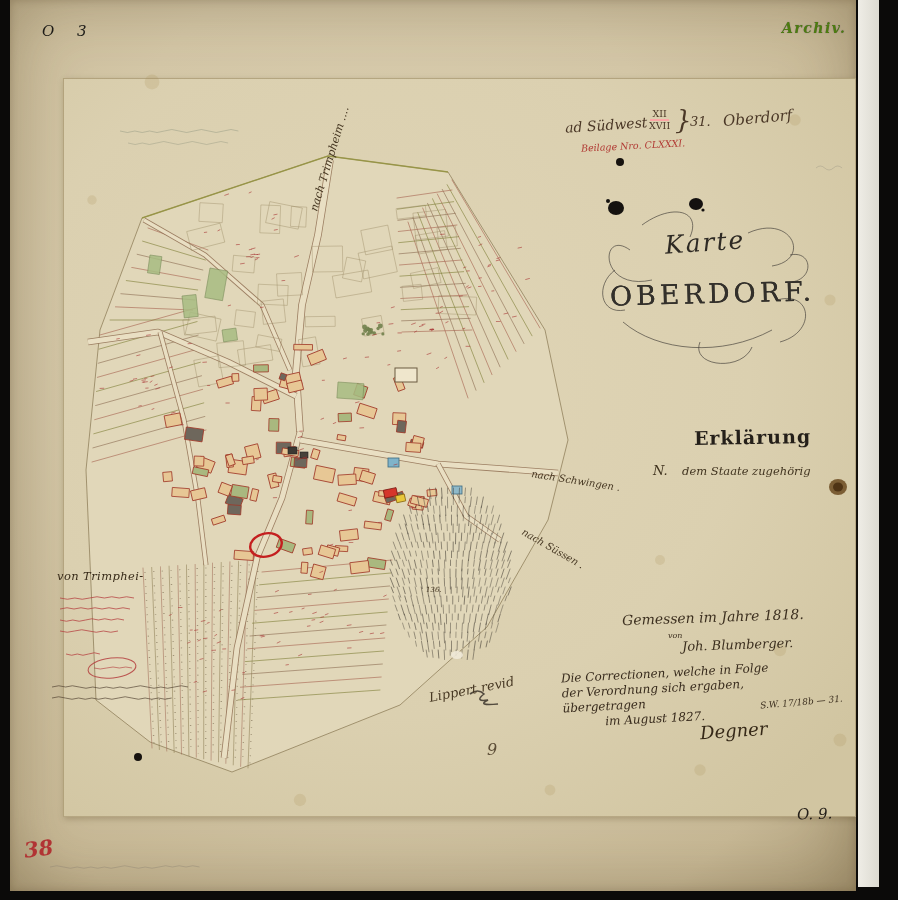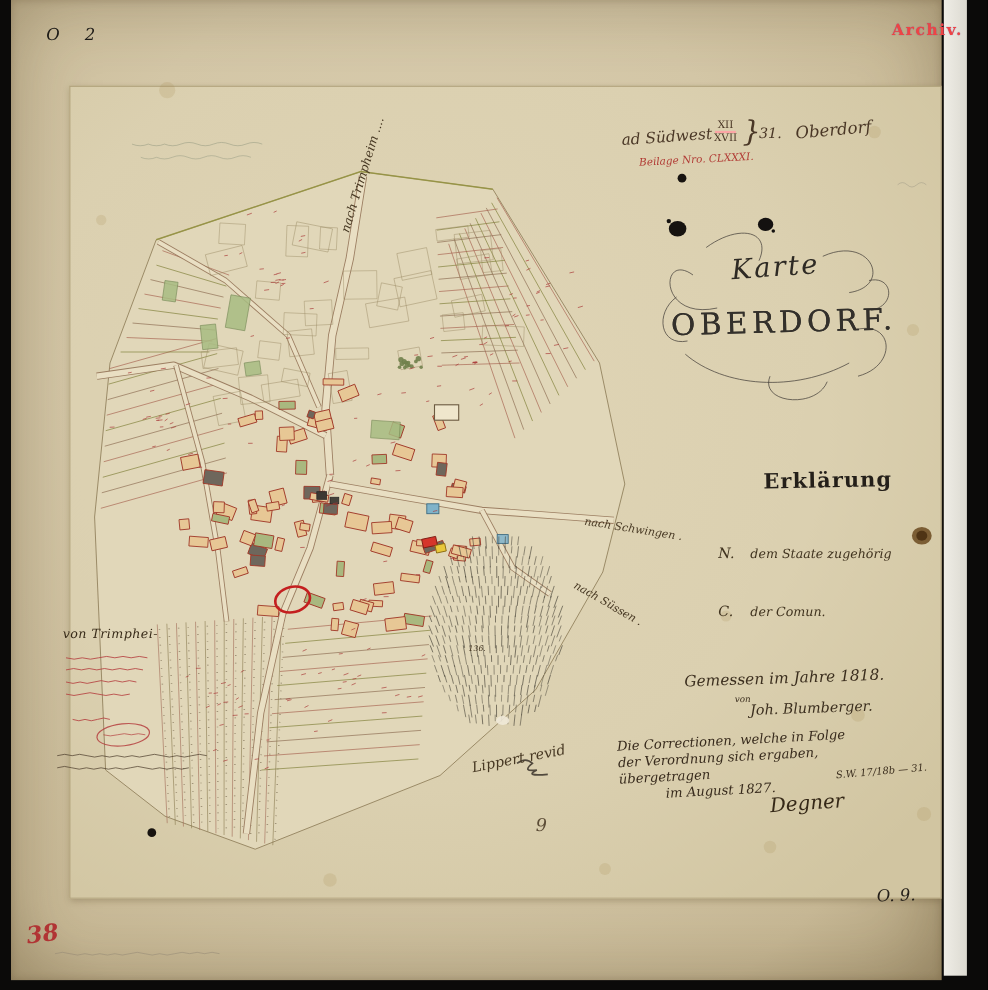--- a/index.html
+++ b/index.html
@@ -11,37 +11,37 @@
   .white-strip{position:absolute;left:858px;top:0;width:21px;height:887px;
          background:linear-gradient(90deg,#efede6,#dcdad1);}
   .sheet{position:absolute;left:63px;top:78px;width:791px;height:737px;
          background:radial-gradient(ellipse at 40% 40%,#e0d5b6 0%,#dbd0b0 55%,#d1c5a1 90%);
          border:1px solid rgba(125,104,64,.38);box-shadow:1px 2px 6px rgba(80,60,30,.28);}
   svg.overlay{position:absolute;left:0;top:0;}
   .t{position:absolute;white-space:nowrap;}
   .ink{color:#4a3726;}
   .script{font-style:italic;}
   .corner-tl{left:42px;top:22px;font-size:15px;font-style:italic;letter-spacing:9px;color:#1d1b17;}
-  .archiv{left:811px;top:20px;font-size:14px;font-weight:bold;color:#ef4444;letter-spacing:1.5px;
-          text-shadow:0 0 1px rgba(85,40,143,.6);}
+  .archiv{left:782px;top:20px;font-size:14px;font-weight:bold;color:#4d7c0f;letter-spacing:1.5px;
+          text-shadow:0 0 1px rgba(85,40,143,.6);font-style:italic;}
   .hdr-prefix{left:565px;top:117px;font-size:14px;transform:rotate(-4deg);}
   .hdr-frac{left:649px;top:109px;font-size:9.5px;line-height:10px;text-align:center;color:#4a3726;}
   .hdr-frac .top{border-bottom:2px solid #fca5a5;display:inline-block;padding:0 2px;}
   .hdr-brace{left:675px;top:105px;font-size:26px;color:#4a3726;font-style:italic;}
   .hdr-num{left:690px;top:114px;font-size:13px;font-style:italic;color:#4a3726;text-align:right;}
   .hdr-place{left:723px;top:109px;font-size:15px;transform:rotate(-5deg);}
   .hdr-red{left:581px;top:140px;font-size:9.5px;font-style:italic;color:#b13a34;transform:rotate(-3deg);}
   .title1{left:640px;top:228px;width:130px;text-align:center;font-size:25px;font-style:italic;
           letter-spacing:2px;color:#2e2a24;transform:rotate(-4deg);}
   .title2{left:600px;top:278px;width:225px;text-align:center;font-size:27px;letter-spacing:4px;
           color:#33302b;transform:rotate(-1.5deg);text-shadow:0 0 .6px #33302b;}
   .leg-head{left:694px;top:426px;font-size:19px;font-weight:bold;letter-spacing:1px;color:#241f19;
             transform:rotate(-1deg);}
   .leg-rows{left:653px;top:460px;font-style:italic;color:#40331f;}
-  .leg-row{height:21px;margin-top:32px;}
+  .leg-row{height:21px;}
   .leg-sym{display:inline-block;width:24px;font-size:13px;}
   .leg-lab{font-size:11.5px;}
   .sur1{left:622px;top:609px;font-size:14px;font-style:italic;transform:rotate(-2deg);color:#3c2f1f;}
   .sur2{left:668px;top:631px;font-size:8px;font-style:italic;color:#3c2f1f;}
   .sur3{left:682px;top:637px;font-size:13px;font-style:italic;transform:rotate(-2deg);color:#3c2f1f;}
   .rev{left:562px;top:666px;font-size:12px;font-style:italic;line-height:15px;color:#382b1d;
        transform:rotate(-3deg);}
   .rev .l4{padding-left:42px;}
   .rev-sig{left:700px;top:720px;font-size:18px;font-style:italic;color:#352817;transform:rotate(-4deg);}
   .rev-ref{left:760px;top:697px;font-size:9px;font-style:italic;color:#3c2f1f;transform:rotate(-5deg);}
@@ -840,21 +840,21 @@
       </g>
       <g>
         <text x="0" y="0" transform="translate(317,212) rotate(-73)" font-size="11" font-style="italic" fill="#473823" font-family="&quot;DejaVu Serif&quot;,&quot;Liberation Serif&quot;,serif">nach Trimpheim ....</text>
         <text x="0" y="0" transform="translate(531,477) rotate(9)" font-size="10" font-style="italic" fill="#473823" font-family="&quot;DejaVu Serif&quot;,&quot;Liberation Serif&quot;,serif">nach Schwingen .</text>
         <text x="0" y="0" transform="translate(521,534) rotate(30)" font-size="10" font-style="italic" fill="#473823" font-family="&quot;DejaVu Serif&quot;,&quot;Liberation Serif&quot;,serif">nach Süssen .</text>
         <text x="0" y="0" transform="translate(430,702) rotate(-11)" font-size="13" font-style="italic" fill="#473823" font-family="&quot;DejaVu Serif&quot;,&quot;Liberation Serif&quot;,serif">Lippert      revid</text>
         <text x="0" y="0" transform="translate(426,592) rotate(0)" font-size="7" font-style="italic" fill="#473823" font-family="&quot;DejaVu Serif&quot;,&quot;Liberation Serif&quot;,serif">136.</text>
       </g>
     </svg>
 
-  <div class="t corner-tl">O 2</div>
+  <div class="t corner-tl">O 3</div>
   <div class="t archiv">Archiv.</div>
   <div class="t corner-br">O. 9.</div>
   <div class="t corner-bl">38</div>
   <div class="t b-nine">9</div>
 
   <div class="t hdr-prefix script ink">ad Südwest</div>
   <div class="t hdr-frac">
     <span class="top">XII</span><br>
     <span>XVII</span>
   </div>
@@ -865,24 +865,20 @@
 
   <div class="t title1">Karte</div>
   <div class="t title2">OBERDORF.</div>
 
   <div class="t leg-head">Erklärung</div>
   <div class="t leg-rows">
     <div class="leg-row">
       <span class="leg-sym">N.</span>
       <span class="leg-lab">dem Staate zugehörig</span>
     </div>
-    <div class="leg-row">
-      <span class="leg-sym">C.</span>
-      <span class="leg-lab">der Comun.</span>
-    </div>
   </div>
 
   <div class="t sur1">Gemessen im Jahre 1818.</div>
   <div class="t sur2">von</div>
   <div class="t sur3">Joh. Blumberger.</div>
 
   <div class="t rev">
     <div>Die Correctionen, welche in Folge</div>
     <div>der Verordnung sich ergaben,</div>
     <div>übergetragen</div>

